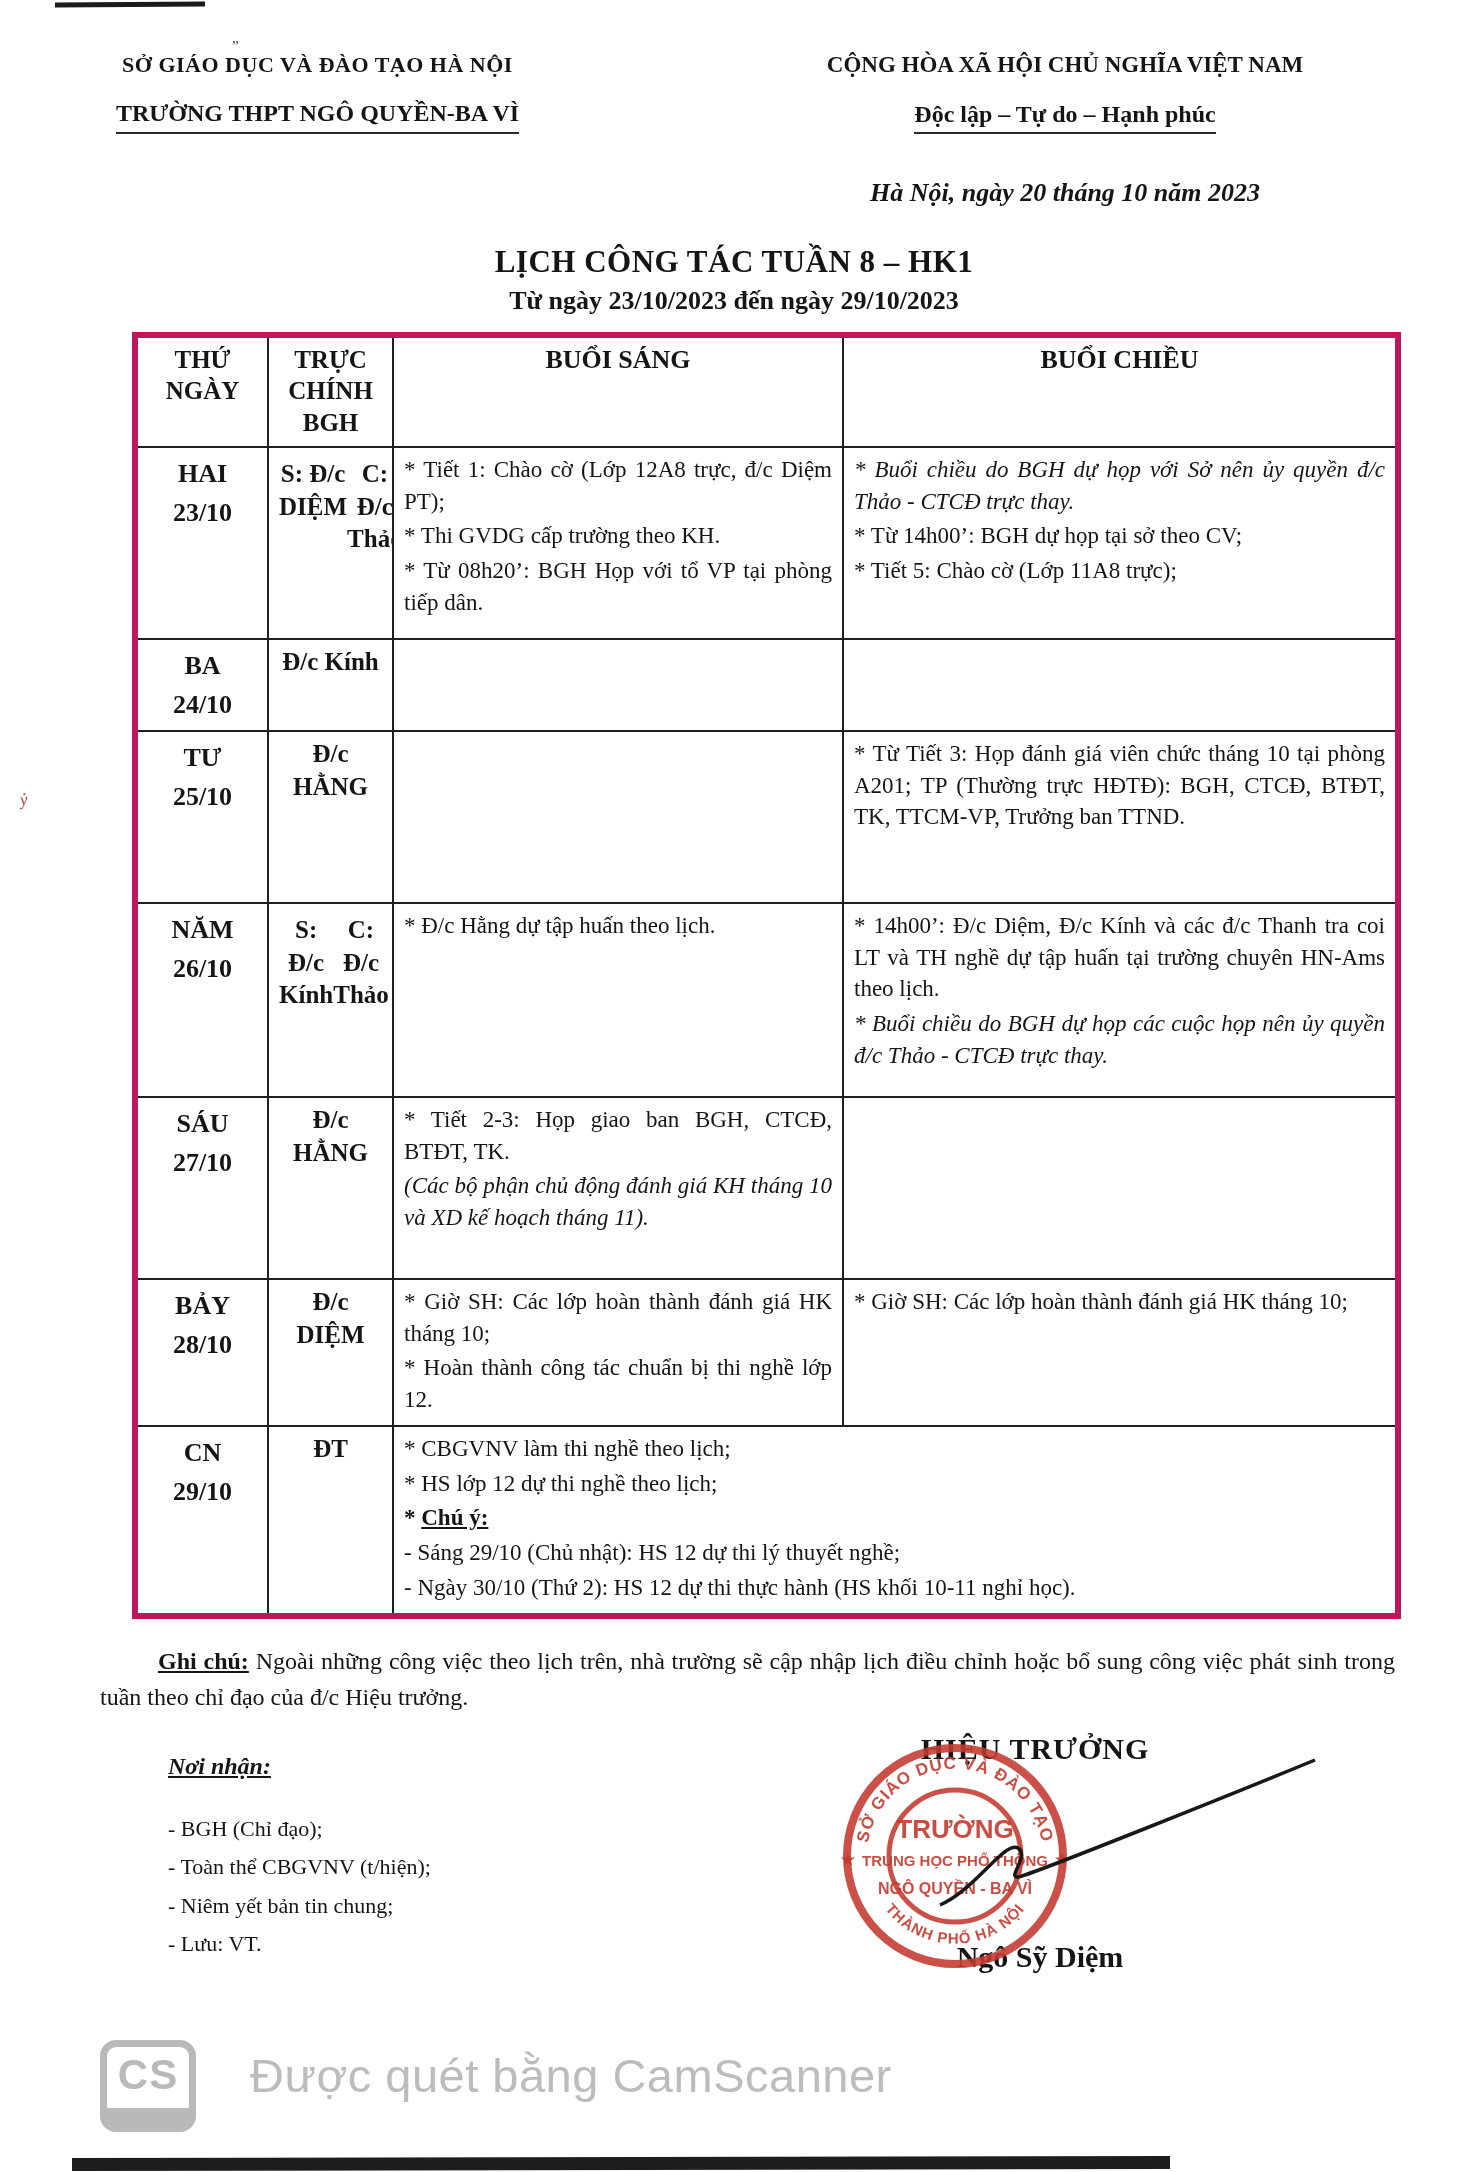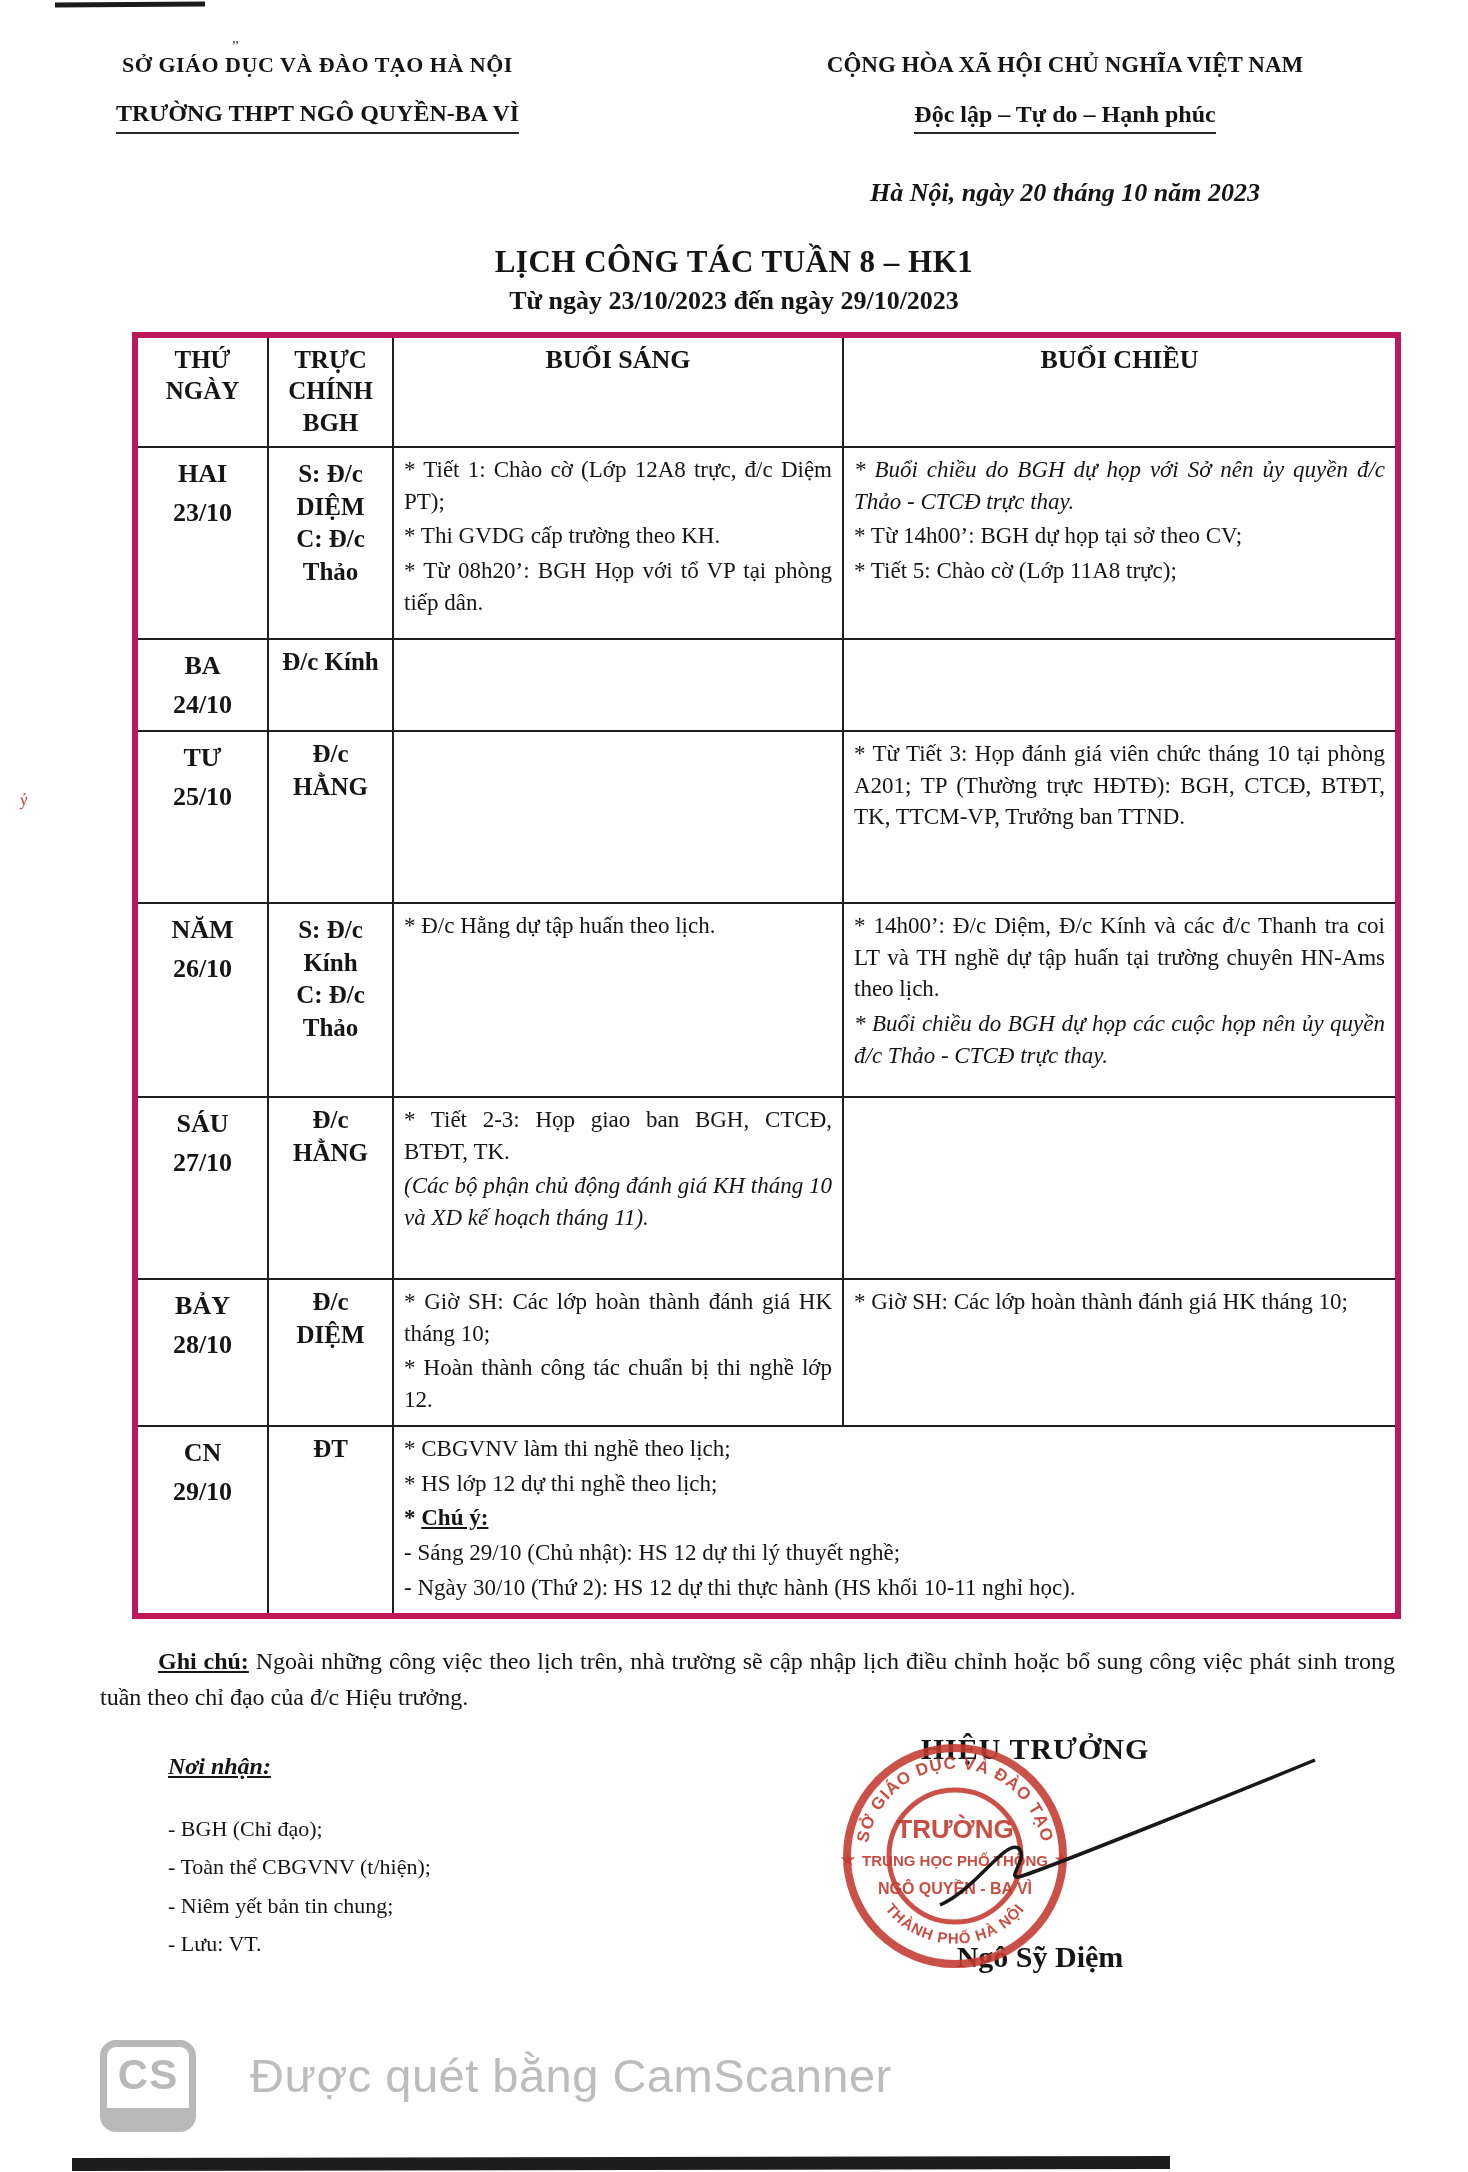--- a/index.html
+++ b/index.html
@@ -30,21 +30,21 @@
   .doc-title{margin-top:36px;text-align:center;font-size:31px;font-weight:bold;letter-spacing:.5px;}
   .doc-subtitle{text-align:center;font-size:26px;font-weight:bold;margin-top:6px;}
   
   table.sched{border-collapse:collapse;table-layout:fixed;margin:16px 0 0 132px;width:1263px;}
   table.sched td,table.sched th{border:2px solid #1f1f1f;vertical-align:top;padding:6px 10px;overflow:hidden;}
   table.sched{border:6px solid #be185d;}
   th.h-cell{font-size:25px;font-weight:bold;text-align:center;vertical-align:middle;line-height:1.25;}
   th.h-session{font-size:26px;}
   td.c-day{font-size:26px;font-weight:bold;text-align:center;vertical-align:middle;line-height:1.5;}
   td.c-duty{font-size:25px;font-weight:bold;text-align:center;vertical-align:middle;line-height:1.3;}
-  td.c-duty .duty-split{display:flex;flex-direction:column;justify-content:flex-start;height:100%;min-height:160px;padding:4px 0;}
+  td.c-duty .duty-split{display:flex;flex-direction:row;justify-content:space-between;height:100%;min-height:160px;padding:4px 0;}
   td.c-body{font-size:23px;line-height:1.38;border-radius:16px;}
   td.c-body p{margin:0 0 3px 0;text-align:justify;}
   td.c-body-mid{vertical-align:middle;}
   p.italic{font-style:italic;}
   .tr-hdr th{height:96px;}
   .tr-r0 td{height:178px;}
   .tr-r1 td{height:74px;}
   .tr-r2 td{height:158px;}
   .tr-r3 td{height:180px;}
   .tr-r4 td{height:168px;}

